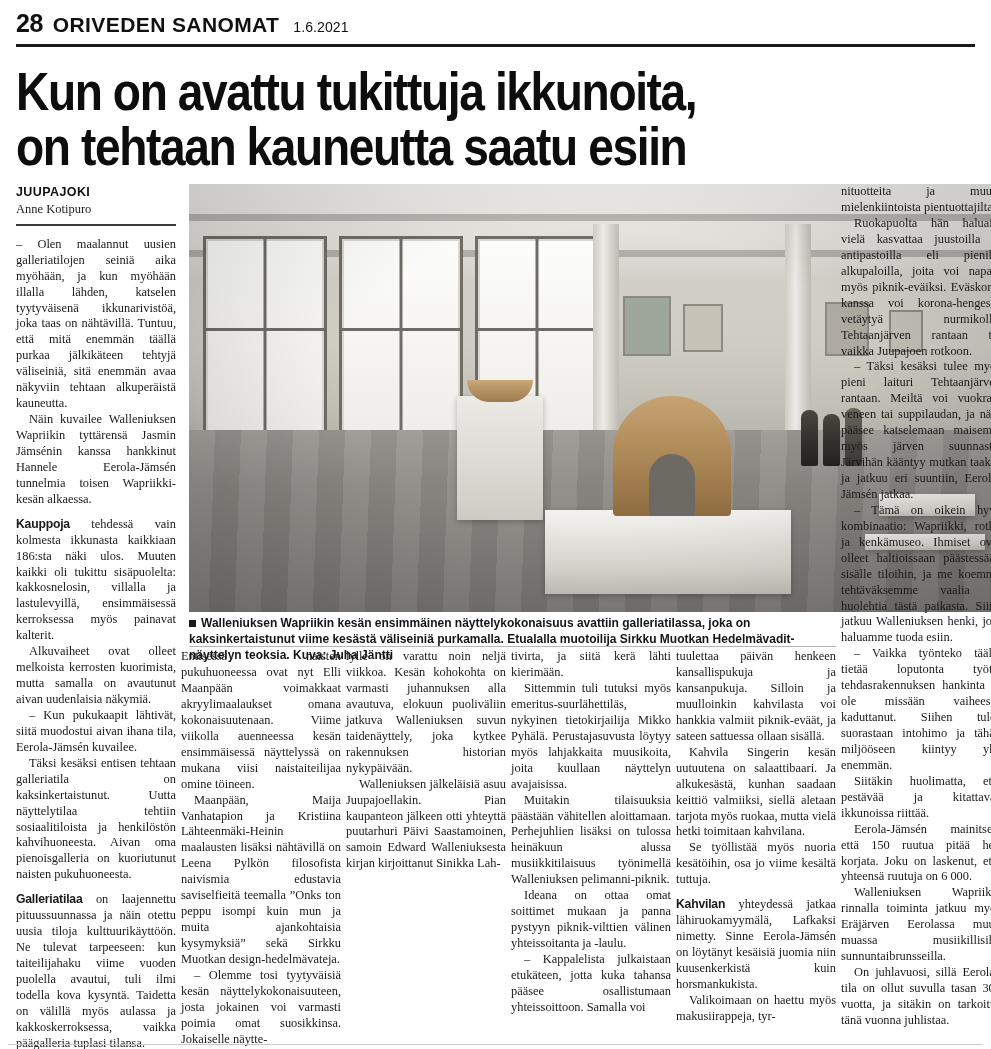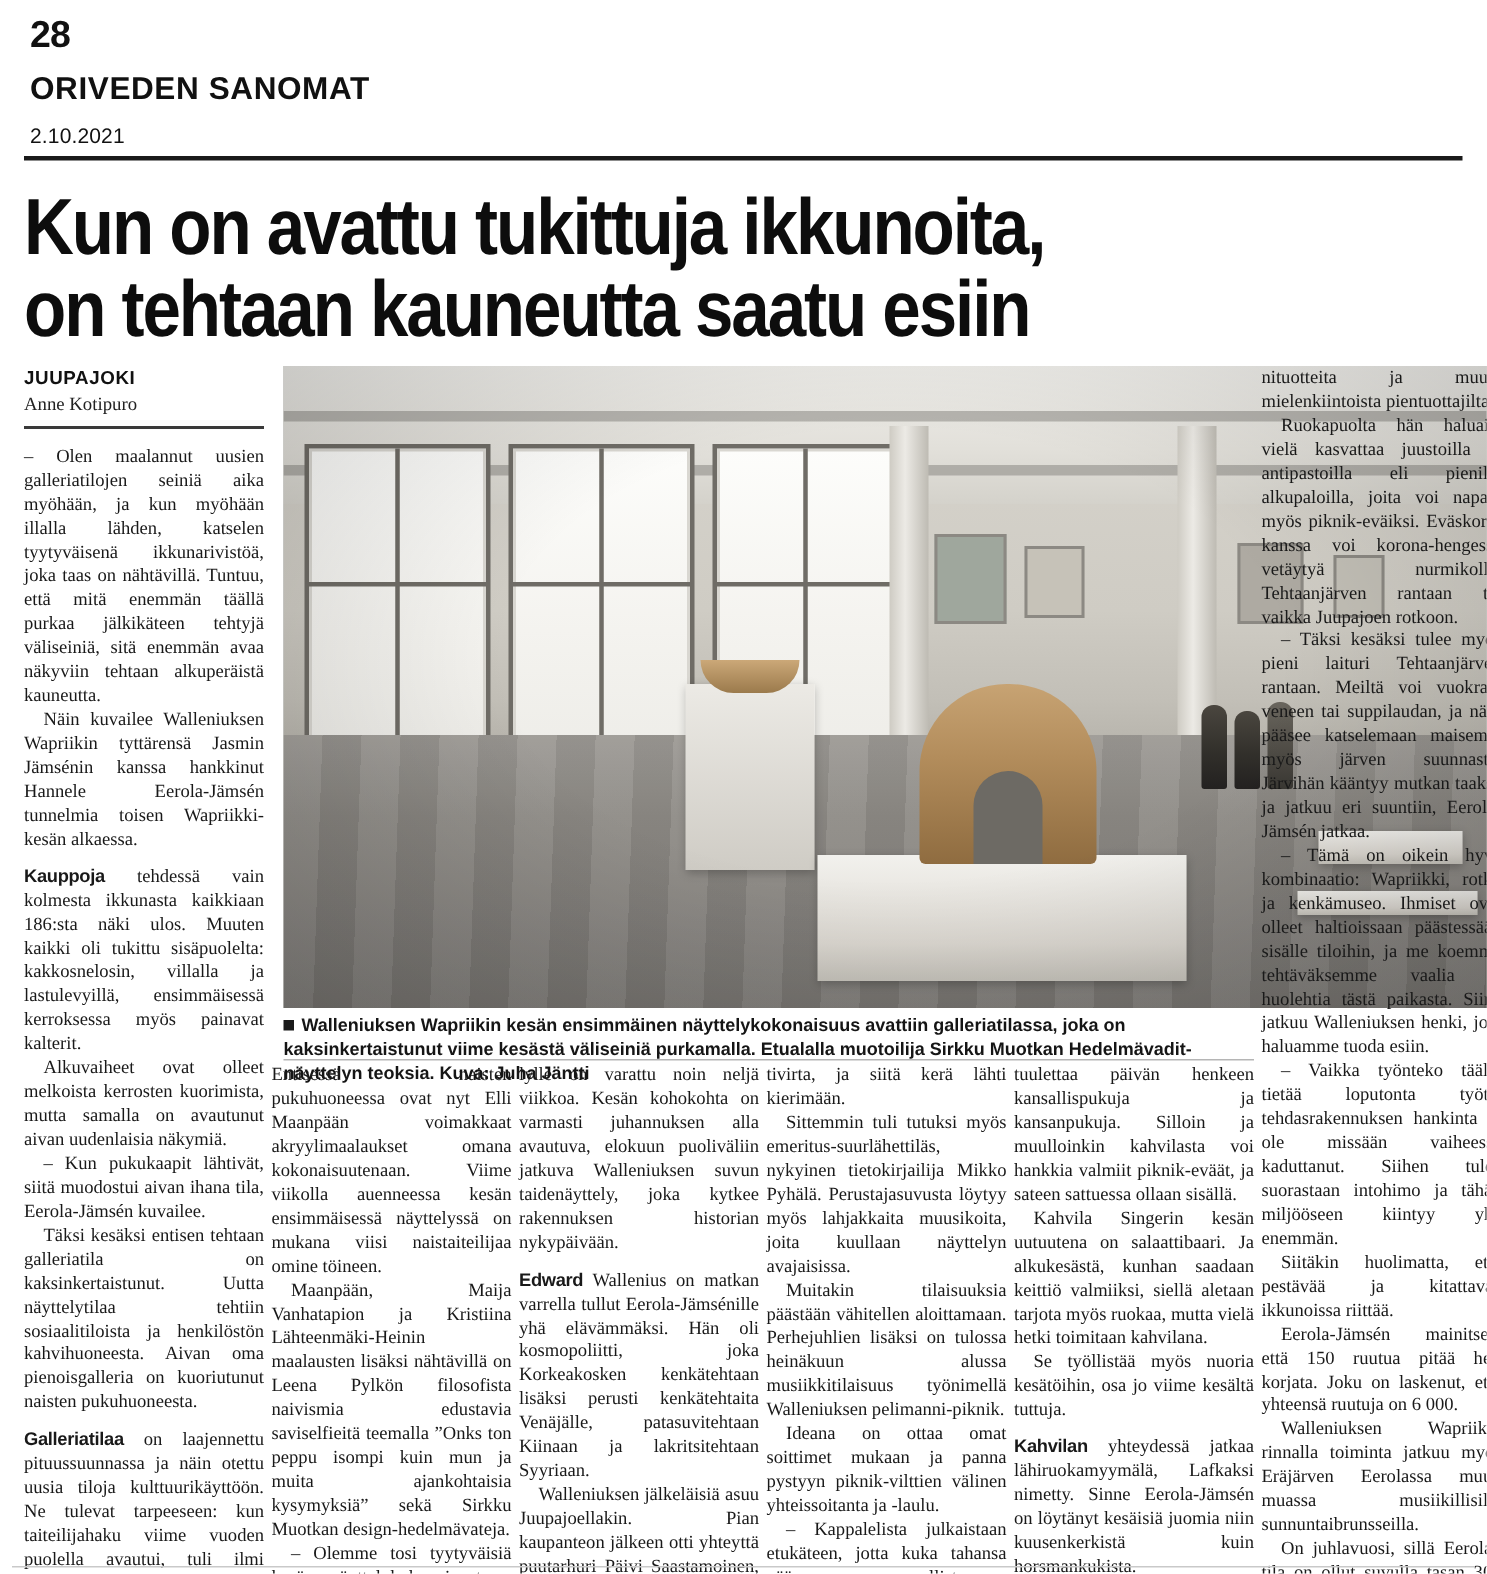--- a/index.html
+++ b/index.html
@@ -22,21 +22,20 @@
     padding: 0 8px;
   }
 
   
   .masthead {
     display: flex;
     align-items: baseline;
     gap: 10px;
     padding: 9px 4px 3px 8px;
     font-family: "Liberation Sans", sans-serif;
-    flex-direction: column;
   }
   .masthead .folio {
     font-size: 25px;
     font-weight: bold;
     letter-spacing: -0.5px;
     color: #111;
   }
   .masthead .pubname {
     font-size: 21px;
     font-weight: bold;
@@ -273,21 +272,21 @@
   }
 </style>
 </head>
 <body>
 
 <div class="page">
 
   <div class="masthead">
     <span class="folio">28</span>
     <span class="pubname">ORIVEDEN SANOMAT</span>
-    <span class="pubdate">2.10.2021</span>
+    <span class="pubdate">1.6.2021</span>
   </div>
   <div class="rule-thick"></div>
 
   <h1 class="headline">
     <span class="hl-line">Kun on avattu tukittuja ikkunoita,</span>
     <span class="hl-line">on tehtaan kauneutta saatu esiin</span>
   </h1>
 
   <div class="content">
 
@@ -344,21 +343,20 @@
       <div>
           <p class="noindent">Entisessä naisten pukuhuoneessa ovat nyt Elli Maanpään voimakkaat akryylimaalaukset omana kokonaisuutenaan. Viime viikolla auenneessa kesän ensimmäisessä näyttelyssä on mukana viisi naistaiteilijaa omine töineen.</p>
           <p>Maanpään, Maija Vanhatapion ja Kristiina Lähteenmäki-Heinin maalausten lisäksi nähtävillä on Leena Pylkön filosofista naivismia edustavia saviselfieitä teemalla ”Onks ton peppu isompi kuin mun ja muita ajankohtaisia kysymyksiä” sekä Sirkku Muotkan design-hedelmävateja.</p>
           <p>– Olemme tosi tyytyväisiä kesän näyttelykokonaisuuteen, josta jokainen voi varmasti poimia omat suosikkinsa. Jokaiselle näytte-</p>
         </div>
     </div>
 
     <div class="col" id="col3">
       <div>
           <p class="noindent">lylle on varattu noin neljä viikkoa. Kesän kohokohta on varmasti juhannuksen alla avautuva, elokuun puoliväliin jatkuva Walleniuksen suvun taidenäyttely, joka kytkee rakennuksen historian nykypäivään.</p>
-          <p class="lead"><span class="leadin">Edward</span> Wallenius on matkan varrella tullut Eerola-Jämsénille yhä elävämmäksi. Hän oli kosmopoliitti, joka Korkeakosken kenkätehtaan lisäksi perusti kenkätehtaita Venäjälle, patasuvitehtaan Kiinaan ja lakritsitehtaan Syyriaan.</p>
           <p>Walleniuksen jälkeläisiä asuu Juupajoellakin. Pian kaupanteon jälkeen otti yhteyttä puutarhuri Päivi Saastamoinen, samoin Edward Walleniuksesta kirjan kirjoittanut Sinikka Lah-</p>
         </div>
     </div>
 
     <div class="col" id="col4">
       <div>
           <p class="noindent">tivirta, ja siitä kerä lähti kierimään.</p>
           <p>Sittemmin tuli tutuksi myös emeritus-suurlähettiläs, nykyinen tietokirjailija Mikko Pyhälä. Perustajasuvusta löytyy myös lahjakkaita muusikoita, joita kuullaan näyttelyn avajaisissa.</p>
           <p>Muitakin tilaisuuksia päästään vähitellen aloittamaan. Perhejuhlien lisäksi on tulossa heinäkuun alussa musiikkitilaisuus työnimellä Walleniuksen pelimanni-piknik.</p>
           <p>Ideana on ottaa omat soittimet mukaan ja panna pystyyn piknik-vilttien välinen yhteissoitanta ja -laulu.</p>

